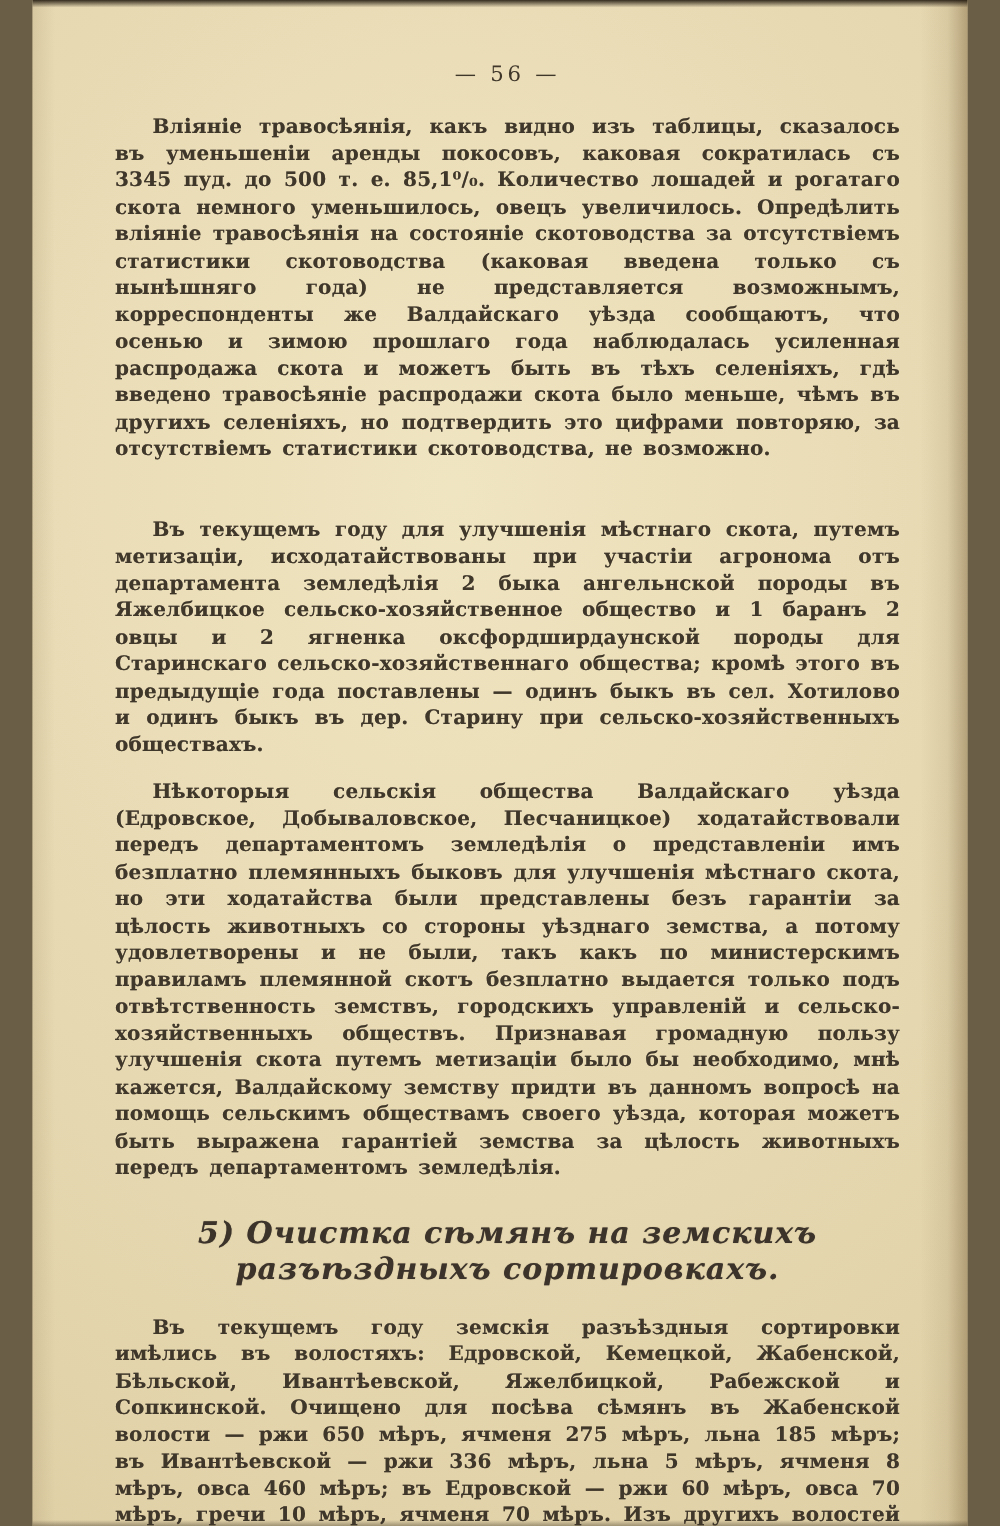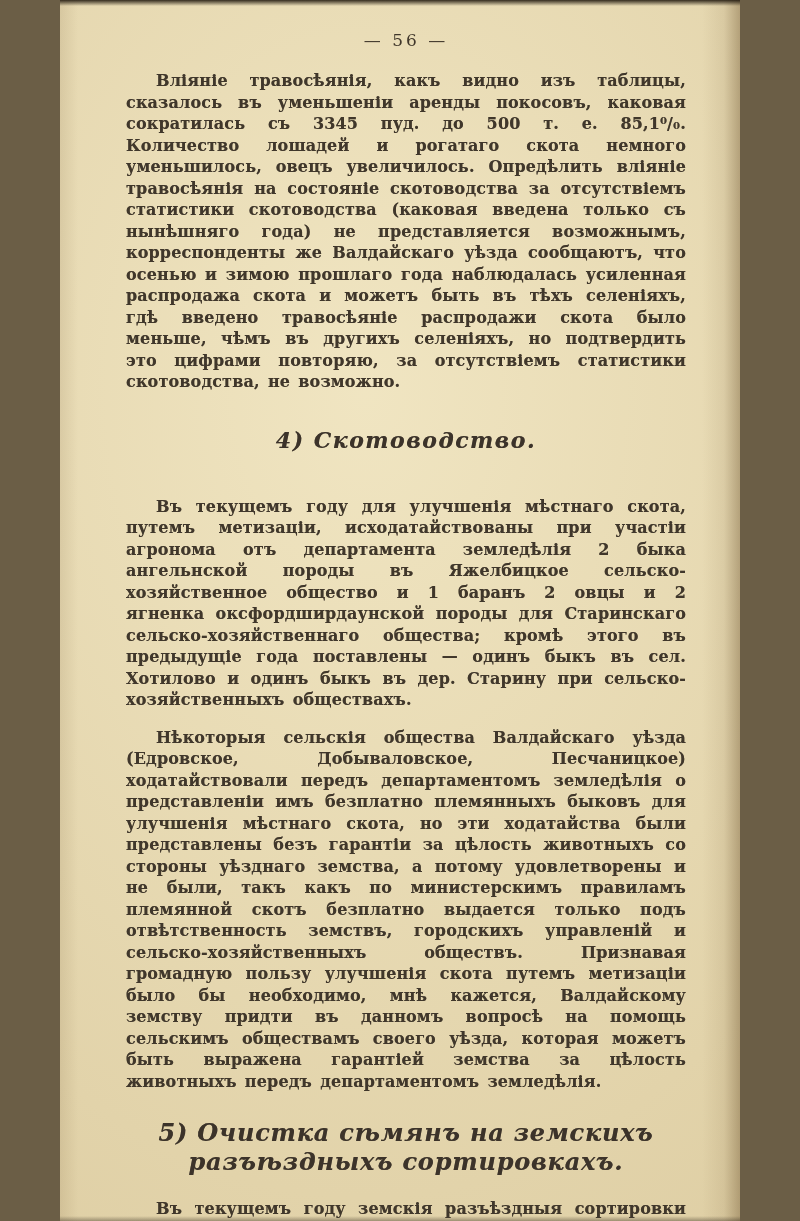--- a/index.html
+++ b/index.html
@@ -2,25 +2,25 @@
 <html><head>
 <meta charset="utf-8">
 <style>
   html, body {
     margin: 0;
     padding: 0;
     background: #6b5e46;
   }
   .page {
     position: relative;
-    width: 680px;
+    width: 748px;
     height: 1221px;
     box-sizing: border-box;
     margin: 0 auto;
-    padding: 30px 54px 0 66px;
+    padding: 50px 54px 0 66px;
     overflow: hidden;
     background-color: #e9dbb1;
     background-image:
       linear-gradient(to bottom, rgba(28,20,10,0.88), rgba(28,20,10,0) 6px),
       linear-gradient(to top, rgba(28,20,10,0.35), rgba(28,20,10,0) 5px),
       linear-gradient(to left, rgba(104,78,40,0.40), rgba(104,78,40,0.10) 16px, rgba(104,78,40,0) 38px),
       linear-gradient(to right, rgba(104,78,40,0.12), rgba(104,78,40,0) 18px),
       radial-gradient(ellipse 130% 100% at 45% 32%, rgba(255,250,228,0.32), rgba(150,120,72,0.14) 88%);
     font-family: "DejaVu Serif", "Liberation Serif", serif;
     color: #40372b;
@@ -70,21 +70,20 @@
 </style>
 </head>
 <body>
 
 <div class="page">
 
   <div class="page-number">— 56 —</div>
 
   <p class="body-text">Вліяніе травосѣянія, какъ видно изъ таблицы, сказалось въ уменьшеніи аренды покосовъ, каковая сократилась съ 3345 пуд. до 500 т. е. 85,1⁰/₀. Количество лошадей и рогатаго скота немного уменьшилось, овецъ увеличилось. Опредѣлить вліяніе травосѣянія на состояніе скотоводства за отсутствіемъ статистики скотоводства (каковая введена только съ нынѣшняго года) не представляется возможнымъ, корреспонденты же Валдайскаго уѣзда сообщаютъ, что осенью и зимою прошлаго года наблюдалась усиленная распродажа скота и можетъ быть въ тѣхъ селеніяхъ, гдѣ введено травосѣяніе распродажи скота было меньше, чѣмъ въ другихъ селеніяхъ, но подтвердить это цифрами повторяю, за отсутствіемъ статистики скотоводства, не возможно.</p>
 
-  <h2 class="section-heading h-script-large">4) Скотоводство.</h2>
 
   <p class="body-text mb-16">Въ текущемъ году для улучшенія мѣстнаго скота, путемъ метизаціи, исходатайствованы при участіи агронома отъ департамента земледѣлія 2 быка ангельнской породы въ Яжелбицкое сельско-хозяйственное общество и 1 баранъ 2 овцы и 2 ягненка оксфордширдаунской породы для Старинскаго сельско-хозяйственнаго общества; кромѣ этого въ предыдущіе года поставлены — одинъ быкъ въ сел. Хотилово и одинъ быкъ въ дер. Старину при сельско-хозяйственныхъ обществахъ.</p>
 
   <p class="body-text">Нѣкоторыя сельскія общества Валдайскаго уѣзда (Едровское, Добываловское, Песчаницкое) ходатайствовали передъ департаментомъ земледѣлія о представленіи имъ безплатно племянныхъ быковъ для улучшенія мѣстнаго скота, но эти ходатайства были представлены безъ гарантіи за цѣлость животныхъ со стороны уѣзднаго земства, а потому удовлетворены и не были, такъ какъ по министерскимъ правиламъ племянной скотъ безплатно выдается только подъ отвѣтственность земствъ, городскихъ управленій и сельско-хозяйственныхъ обществъ. Признавая громадную пользу улучшенія скота путемъ метизаціи было бы необходимо, мнѣ кажется, Валдайскому земству придти въ данномъ вопросѣ на помощь сельскимъ обществамъ своего уѣзда, которая можетъ быть выражена гарантіей земства за цѣлость животныхъ передъ департаментомъ земледѣлія.</p>
 
   <h2 class="section-heading h-script-mid">5) Очистка сѣмянъ на земскихъ разъѣздныхъ сортировкахъ.</h2>
 
   <p class="body-text">Въ текущемъ году земскія разъѣздныя сортировки имѣлись въ волостяхъ: Едровской, Кемецкой, Жабенской, Бѣльской, Ивантѣевской, Яжелбицкой, Рабежской и Сопкинской. Очищено для посѣва сѣмянъ въ Жабенской волости — ржи 650 мѣръ, ячменя 275 мѣръ, льна 185 мѣръ; въ Ивантѣевской — ржи 336 мѣръ, льна 5 мѣръ, ячменя 8 мѣръ, овса 460 мѣръ; въ Едровской — ржи 60 мѣръ, овса 70 мѣръ, гречи 10 мѣръ, ячменя 70 мѣръ. Изъ другихъ волостей свѣдѣній не доставлено, въ Сопкинскую же волость сортировка выдана только въ сентябрѣ с./г.</p>
 
   <h2 class="section-heading h-script-small">6) Разные работы.</h2>

